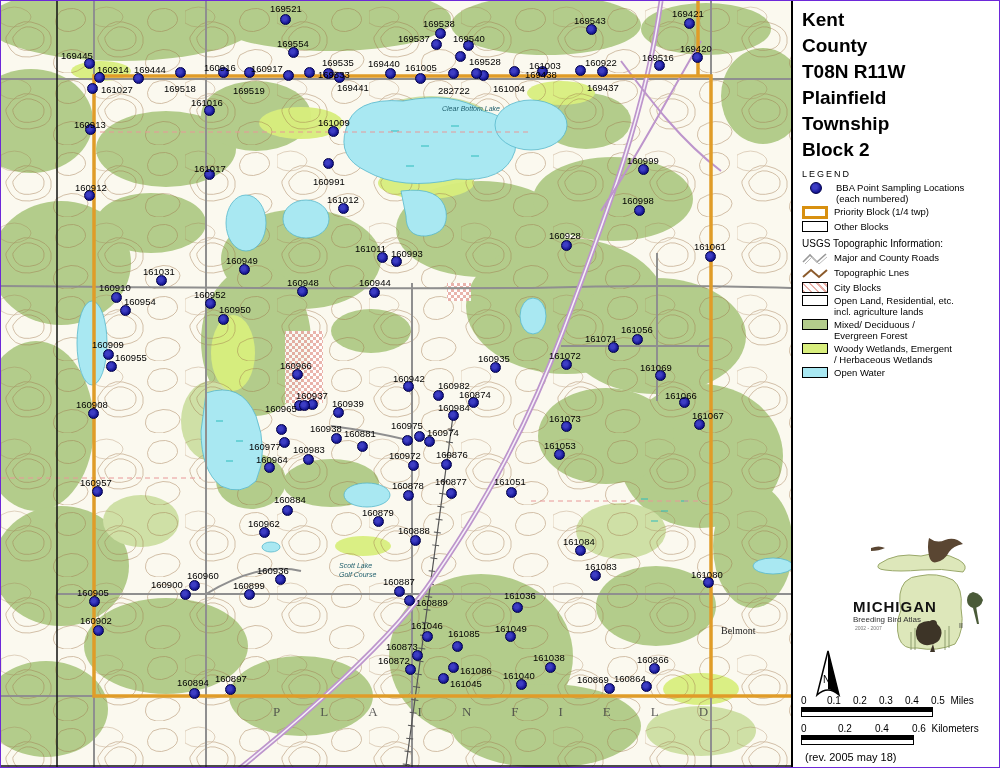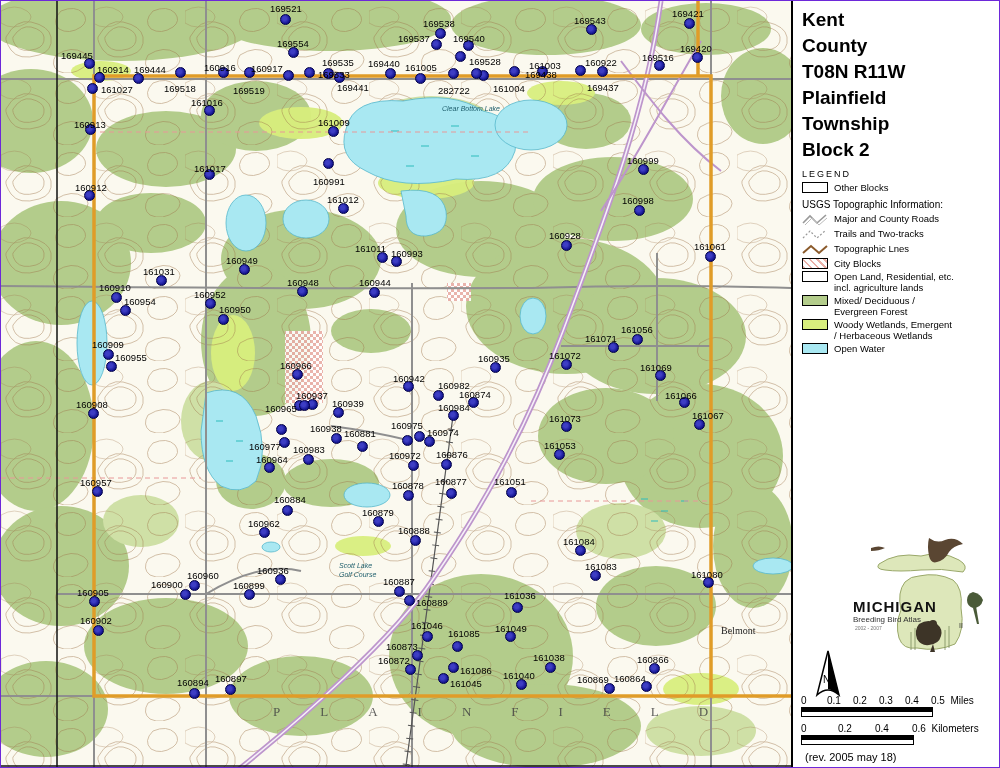--- a/index.html
+++ b/index.html
@@ -435,37 +435,42 @@
         <div class="title-line">Kent</div>
         <div class="title-line">County</div>
         <div class="title-line">T08N R11W</div>
         <div class="title-line">Plainfield</div>
         <div class="title-line">Township</div>
         <div class="title-line">Block 2</div>
       </div>
     <div id="legend-head">LEGEND</div>
 
     <div class="leg-row">
+      <div class="leg-dot leg-swatch"></div>
+      <div>
+        <div>BBA Point Sampling Locations</div>
+        <div>(each numbered)</div>
+      </div>
+    </div>
+    <div class="leg-row">
+      <div class="leg-swatch sw-rect sw-priority"></div>
+      <div>Priority Block (1/4 twp)</div>
+    </div>
+    <div class="leg-row">
       <div class="leg-swatch sw-rect"></div>
       <div>Other Blocks</div>
     </div>
 
     <div class="sec-head">USGS Topographic Information:</div>
     <div class="leg-row">
       <svg class="leg-swatch" width="26" height="13">
         <path d="M1,10 L8,3 L15,10 L24,2" stroke="#999" stroke-width="1.6" fill="none"></path>
         <path d="M3,12 L10,5 L17,12 L25,5" stroke="#bbb" stroke-width="1" fill="none"></path>
       </svg>
       <div class="usgs-label-0">Major and County Roads</div>
-    </div>
-    <div class="leg-row">
-      <svg class="leg-swatch" width="26" height="13">
-        <path d="M1,10 L8,3 L15,10 L24,2" stroke="#999" stroke-width="1.2" stroke-dasharray="2,2" fill="none"></path>
-      </svg>
-      <div class="usgs-label-1">Trails and Two-tracks</div>
     </div>
     <div class="leg-row">
       <svg class="leg-swatch" width="26" height="13">
         <path d="M1,10 L9,3 L17,10 L25,3" stroke="#8b5a2b" stroke-width="2" fill="none"></path>
       </svg>
       <div class="usgs-label-2">Topographic Lnes</div>
     </div>
 
     <div id="landuse-rows">
         <div class="leg-row">

